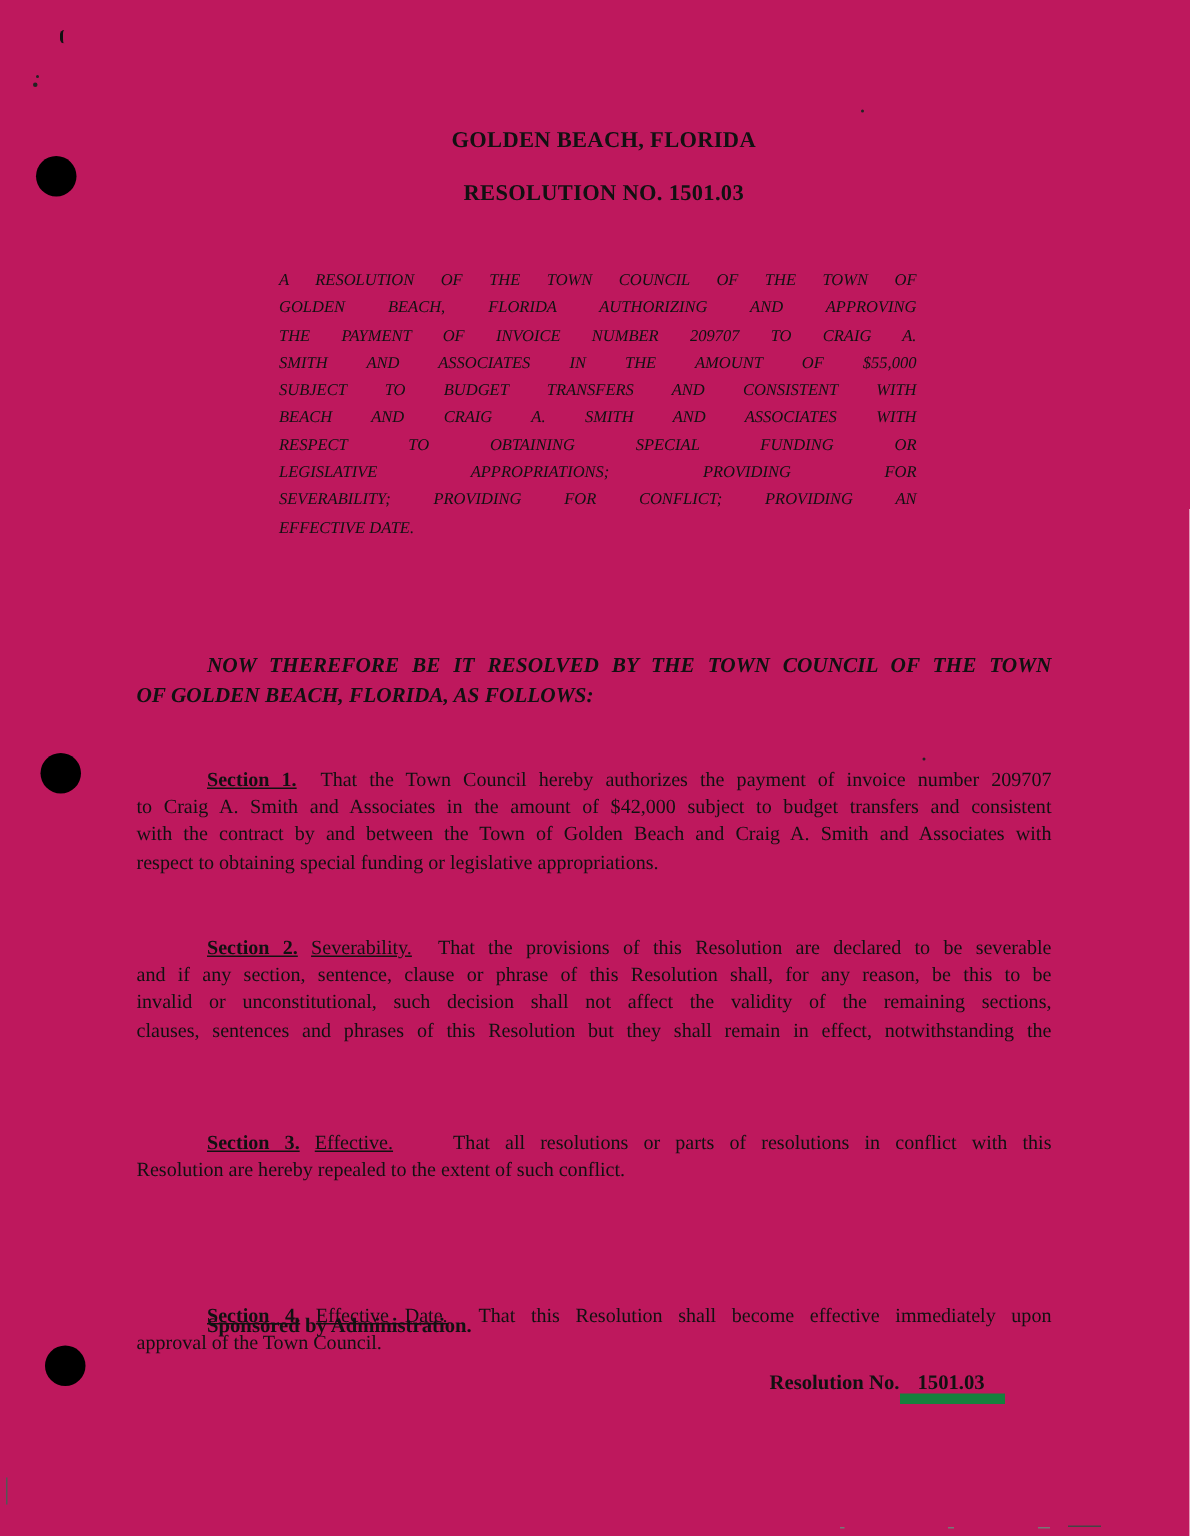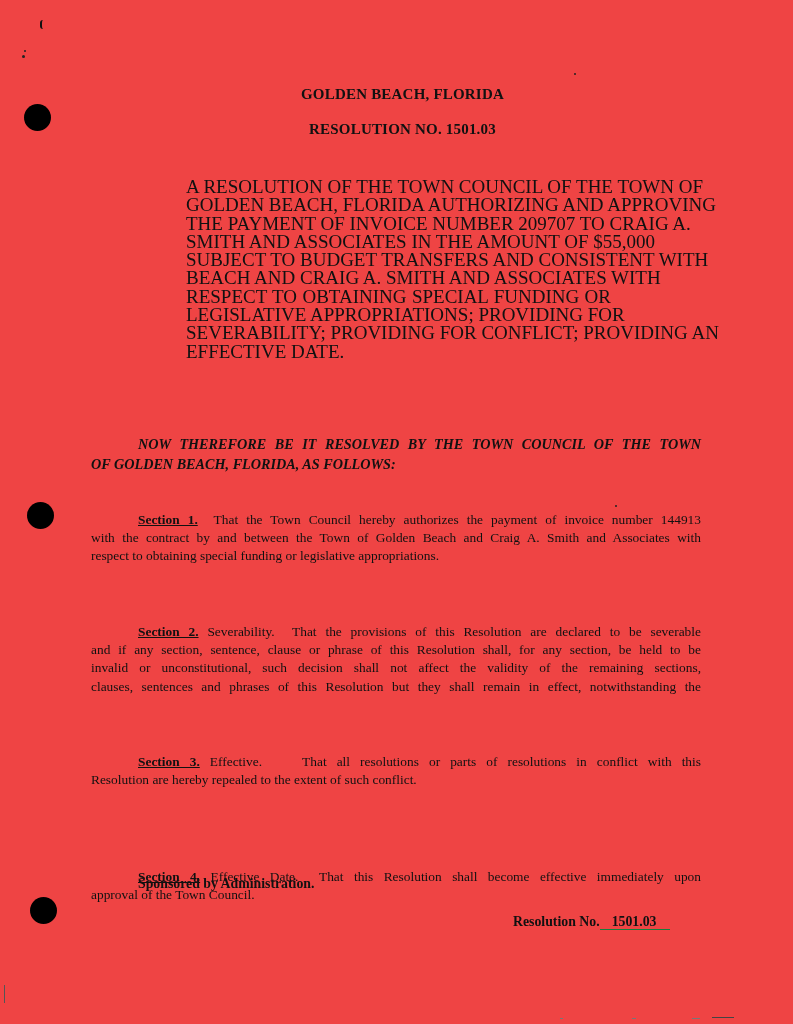--- a/index.html
+++ b/index.html
@@ -12,21 +12,21 @@
       height: 1024px;
       position: relative;
       overflow: hidden;
       font-family: "Liberation Serif", "DejaVu Serif", serif;
       color: #111111;
     }
     .page {
       position: absolute;
       left: 0; top: 0;
       width: 793px; height: 1024px;
-      background: #ef4444;
+      background: #be185d;
     }
     
     .punch-hole {
       position: absolute;
       width: 27px; height: 27px;
       border-radius: 50%;
       background: #000000;
     }
     .hole-1 { left: 24px; top: 104px; }
     .hole-2 { left: 27px; top: 502px; }
@@ -68,24 +68,25 @@
       letter-spacing: 0.2px;
     }
     .title-1 { top: 86px; left: 6px; }
     .title-2 { top: 121px; left: 6px; }
 
     
     .caption {
       position: absolute;
       left: 186px; top: 178px;
       width: 425px;
-      font-size: 19px;
+      font-size: 11px;
       line-height: 18.3px;
       text-align: justify;
       text-align-last: left;
+      font-style: italic;
     }
     .caption-line {
       display: block;
       text-align: justify;
       text-align-last: justify;
       white-space: nowrap;
       height: 18.3px;
     }
     .caption-line.last {
       text-align-last: left;
@@ -123,20 +124,21 @@
       text-align-last: justify;
       height: 18.2px;
     }
     .sec-line.first { padding-left: 47px; }
     .sec-line.last { text-align-last: left; text-align: center; }
     .sec-heading {
       font-weight: bold;
       text-decoration: underline;
     }
     .sec-subheading {
+      text-decoration: underline;
     }
     .section-1 { top: 511px; }
     .section-2 { top: 623px; }
     .section-3 { top: 753px; }
     .section-4 { top: 827px; margin-top: 41px; }
 
     .sponsored {
       position: absolute;
       left: 138px; top: 876px;
       font-weight: bold;
@@ -147,21 +149,21 @@
       left: 513px; top: 914px;
       font-weight: bold;
       font-size: 13.8px;
       white-space: nowrap;
     }
     .footer-res-num {
       display: inline-block;
       text-decoration: underline;
       padding-left: 12px;
       padding-right: 14px;
-      border-bottom: 1px solid #15803d;
+      border-bottom: 7px solid #15803d;
       text-decoration: none;
       line-height: 14px;
     }
   </style>
 </head>
 <body>
 
 <div class="page">
 
   <div class="mark-top"></div>
@@ -196,33 +198,34 @@
   </div>
 
   <div class="resolved">
     <span class="resolved-line first">NOW THEREFORE BE IT RESOLVED BY THE TOWN COUNCIL OF THE TOWN</span>
     <span class="resolved-line last">OF GOLDEN BEACH, FLORIDA, AS FOLLOWS:</span>
   </div>
 
   <div class="section section-1">
     <span class="sec-line first">
       <span class="sec-heading">Section 1.</span>&nbsp;
-      <span>That the Town Council hereby authorizes the payment of invoice number 144913</span>
-    </span>
+      <span>That the Town Council hereby authorizes the payment of invoice number 209707</span>
+    </span>
+    <span class="sec-line">to Craig A. Smith and Associates in the amount of $42,000 subject to budget transfers and consistent</span>
     <span class="sec-line">with the contract by and between the Town of Golden Beach and Craig A. Smith and Associates with</span>
     <span class="sec-line last">respect to obtaining special funding or legislative appropriations.</span>
   </div>
 
   <div class="section section-2">
     <span class="sec-line first">
       <span class="sec-heading">Section 2.</span>
       <span class="sec-subheading">Severability.</span>&nbsp;
       <span>That the provisions of this Resolution are declared to be severable</span>
     </span>
-    <span class="sec-line">and if any section, sentence, clause or phrase of this Resolution shall, for any section, be held to be</span>
+    <span class="sec-line">and if any section, sentence, clause or phrase of this Resolution shall, for any reason, be this to be</span>
     <span class="sec-line">invalid or unconstitutional, such decision shall not affect the validity of the remaining sections,</span>
     <span class="sec-line">clauses, sentences and phrases of this Resolution but they shall remain in effect, notwithstanding the</span>
   </div>
 
   <div class="section section-3">
     <span class="sec-line first">
       <span class="sec-heading">Section 3.</span>
       <span class="sec-subheading">Effective.</span>&nbsp;&nbsp;&nbsp;
       <span>That all resolutions or parts of resolutions in conflict with this</span>
     </span>

